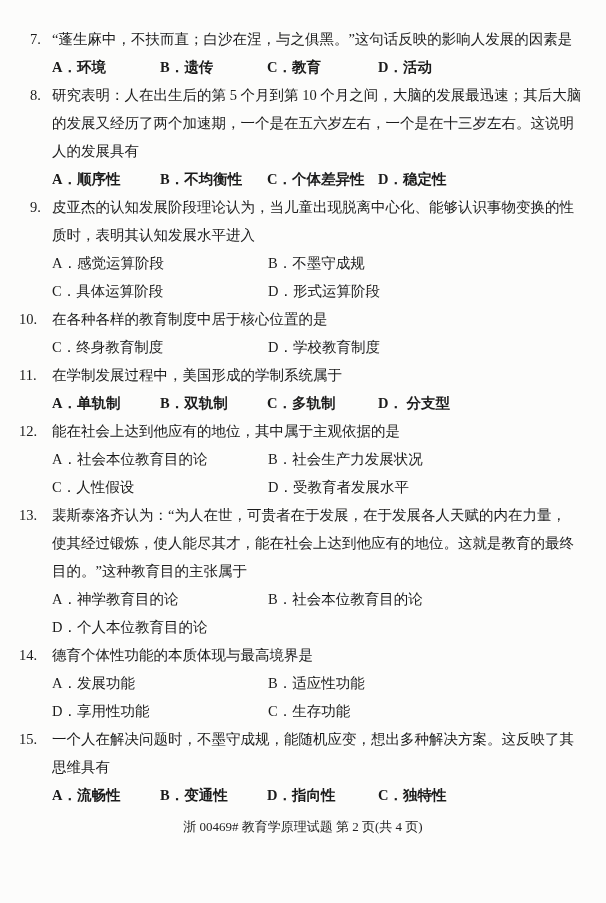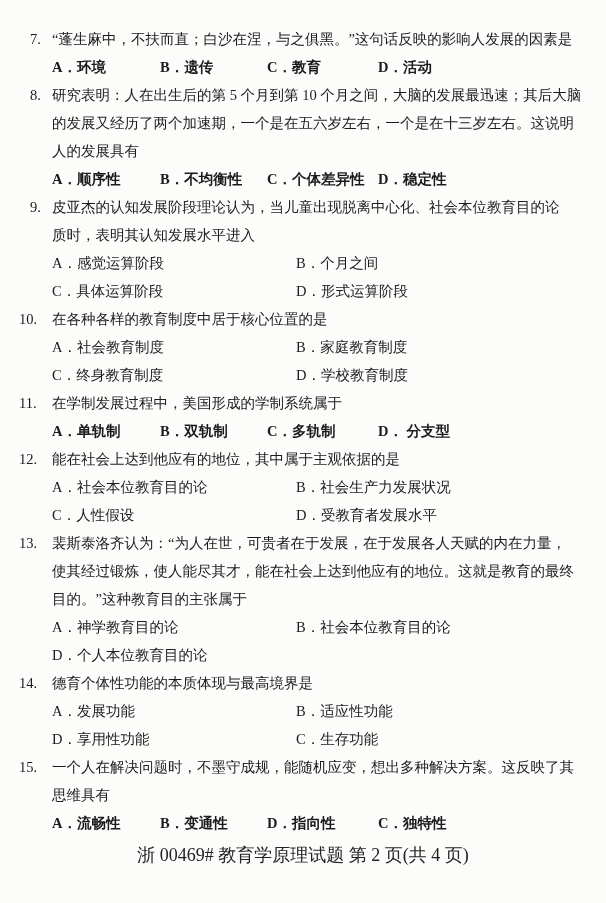--- a/index.html
+++ b/index.html
@@ -41,29 +41,28 @@
   .opt-row {
     display: grid;
     line-height: 28px;
   }
   .opt-row.cols4 {
     grid-template-columns: 108px 107px 111px auto;
     font-weight: bold;
   }
   .opt-row.cols2 {
     grid-template-columns: 216px auto;
-    gap: 28px;
   }
   .opt {
     white-space: nowrap;
   }
   .footer {
     margin-top: 9px;
     text-align: center;
-    font-size: 18px;
+    font-size: 13px;
     line-height: 18px;
     color: #222;
   }
 </style>
 </head>
 <body>
 
 <div class="page">
   <div>
       <div class="question">
@@ -83,38 +82,34 @@
         <div class="qline">人的发展具有</div>
         <div class="opt-row cols4">
           <span class="opt">A．顺序性</span>
           <span class="opt">B．不均衡性</span>
           <span class="opt">C．个体差异性</span>
           <span class="opt">D．稳定性</span>
         </div>
       </div>
       <div class="question">
         <span class="qnum">9.</span>
-        <div class="qline">皮亚杰的认知发展阶段理论认为，当儿童出现脱离中心化、社会本位教育目的论</div>
+        <div class="qline">皮亚杰的认知发展阶段理论认为，当儿童出现脱离中心化、能够认识事物变换的性</div>
         <div class="qline">质时，表明其认知发展水平进入</div>
         <div class="opt-row cols2">
           <span class="opt">A．感觉运算阶段</span>
-          <span class="opt">B．个月之间</span>
+          <span class="opt">B．不墨守成规</span>
         </div>
         <div class="opt-row cols2">
           <span class="opt">C．具体运算阶段</span>
           <span class="opt">D．形式运算阶段</span>
         </div>
       </div>
       <div class="question two-digit">
         <span class="qnum">10.</span>
         <div class="qline">在各种各样的教育制度中居于核心位置的是</div>
-        <div class="opt-row cols2">
-          <span class="opt">A．社会教育制度</span>
-          <span class="opt">B．家庭教育制度</span>
-        </div>
         <div class="opt-row cols2">
           <span class="opt">C．终身教育制度</span>
           <span class="opt">D．学校教育制度</span>
         </div>
       </div>
       <div class="question two-digit">
         <span class="qnum">11.</span>
         <div class="qline">在学制发展过程中，美国形成的学制系统属于</div>
         <div class="opt-row cols4">
           <span class="opt">A．单轨制</span>

